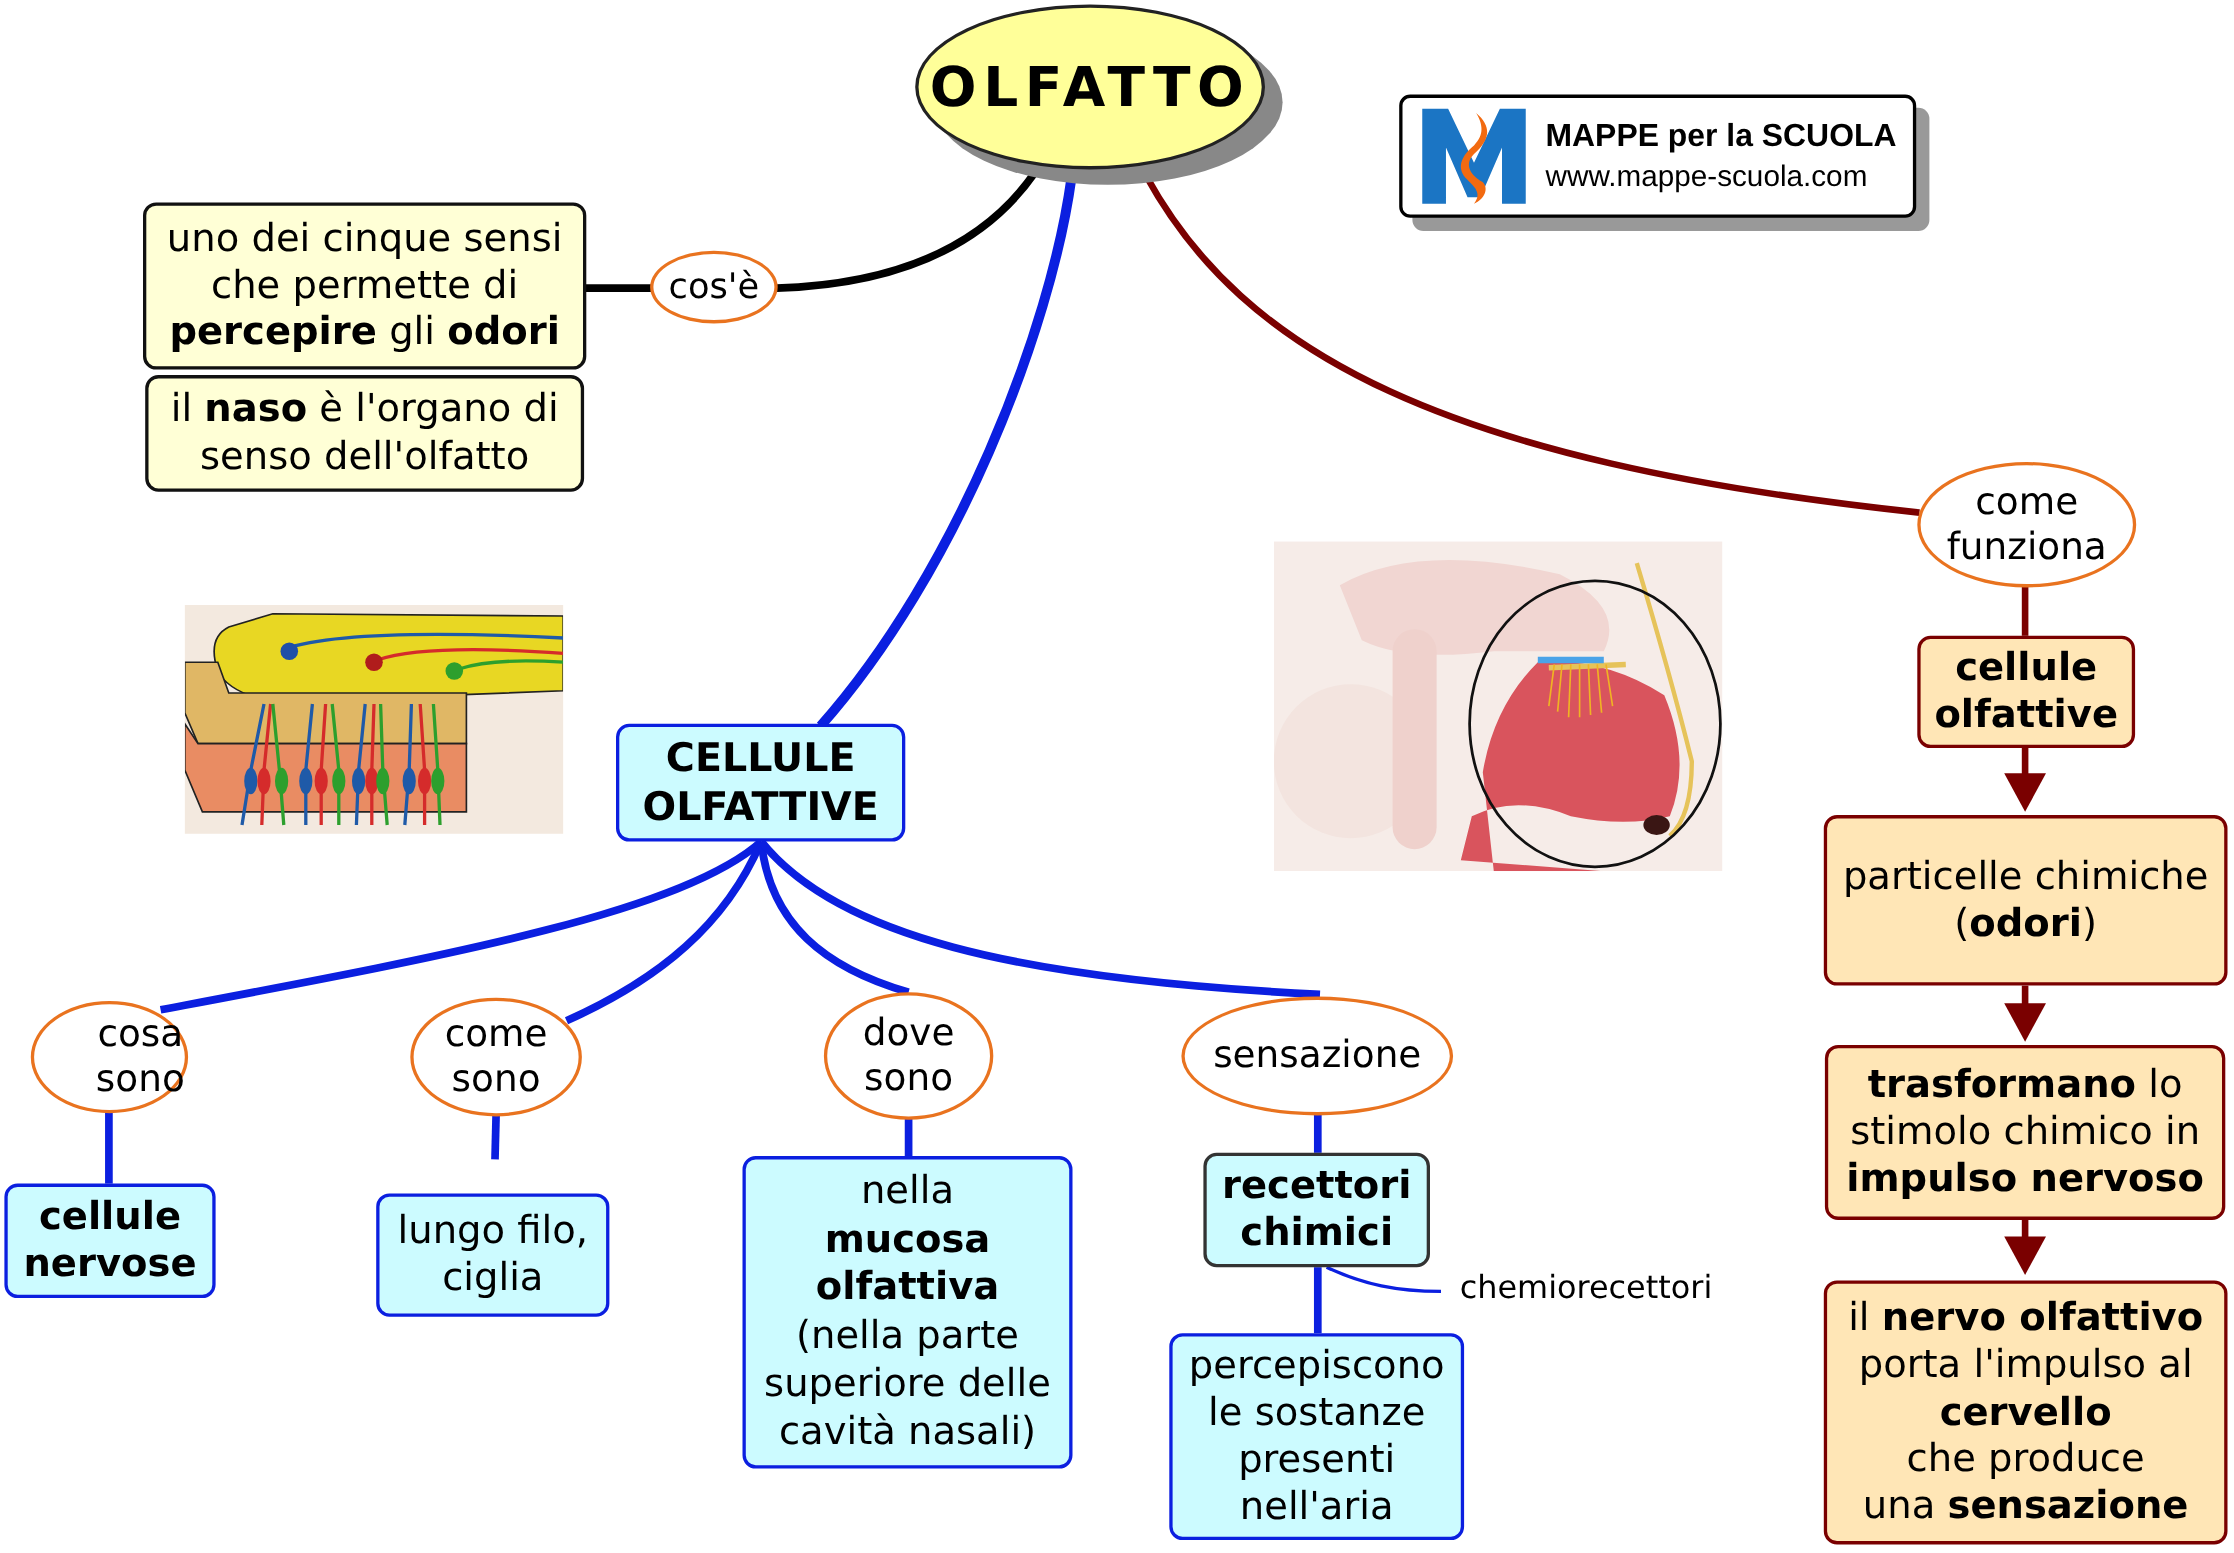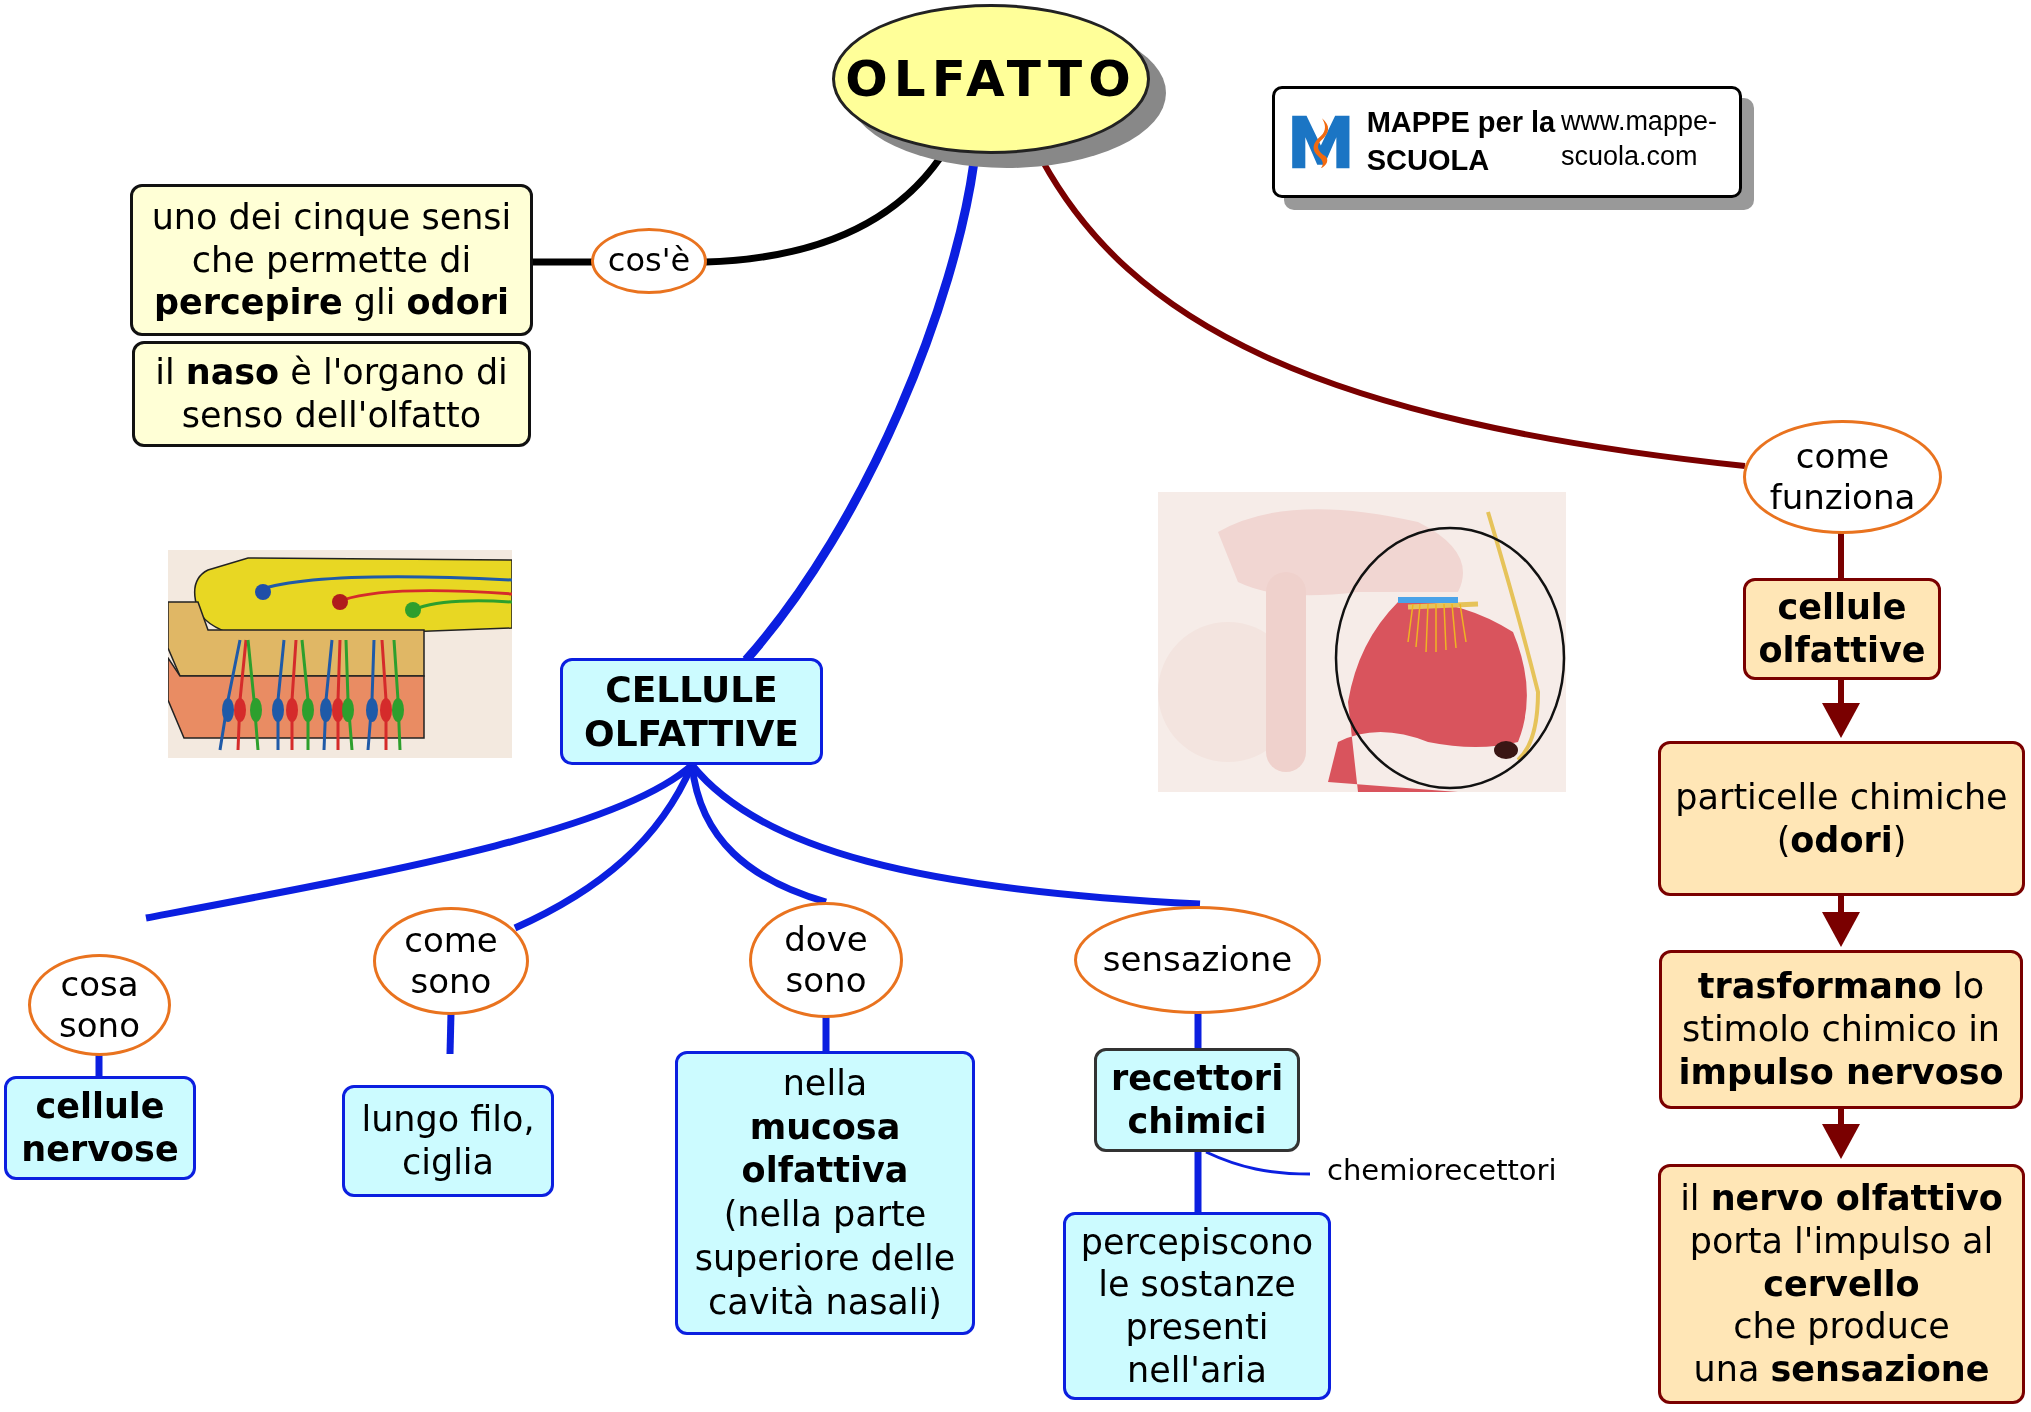--- a/index.html
+++ b/index.html
@@ -15,21 +15,21 @@
   .peach-box { background: #ffe6b6; border-color: #7a0000; font-size: 35px; }
   .oval { border-radius: 50%; border: 3px solid #e9731f; background: #fff; font-size: 34px; }
   .root { border-radius: 50%; border: 3px solid #222; background: #ffff99;
           box-shadow: 16px 14px 0 #888; font-size: 50px; letter-spacing: 6px; font-weight: bold; }
   b { font-weight: bold; }
   .title-big { font-size: 36px; font-weight: bold; }
   .logo { position: absolute; left: 1272px; top: 86px; width: 470px; height: 112px;
           border: 3px solid #000; border-radius: 10px; background: #fff;
           box-shadow: 12px 12px 0 #999; box-sizing: border-box; display: flex; align-items: center; }
   .logo-mark { width: 98px; height: 92px; margin-left: 16px; }
-  .logo-text { margin-left: 16px; display: flex; flex-direction: row; }
+  .logo-text { margin-left: 16px; display: flex; flex-direction: column; }
   .logo-title { font-family: "Liberation Sans", sans-serif; font-weight: bold; font-size: 29px; line-height: 1.3; }
   .logo-url { font-family: Liberation Sans, sans-serif; font-size: 27px; line-height: 1.3; }
   .illus { position: absolute; overflow: hidden; }
   .label-free { position: absolute; font-size: 29px; }
 </style>
 </head>
 <body>
 
 <svg id="links" viewBox="0 0 2031 1412">
 
@@ -160,21 +160,21 @@
   </svg>
 </div>
 
 <div class="node box cyan-box" style="left:560px; top:658px; width:263px; height:107px;">
   <div class="title-big">
     <div>CELLULE</div>
     <div>OLFATTIVE</div>
   </div>
 </div>
 
-<div class="node oval" style="left:28px; top:954px; width:143px; height:102px;">
+<div class="node oval" style="left:28px; top:910px; width:143px; height:102px;justify-content:flex-end;">
   <div>
       <div>cosa</div>
       <div>sono</div>
     </div>
 </div>
 <div class="node box cyan-box" style="left:4px; top:1076px; width:192px; height:104px;">
   <div>
       <b style="display:block">cellule</b>
       <b style="display:block">nervose</b>
     </div>

